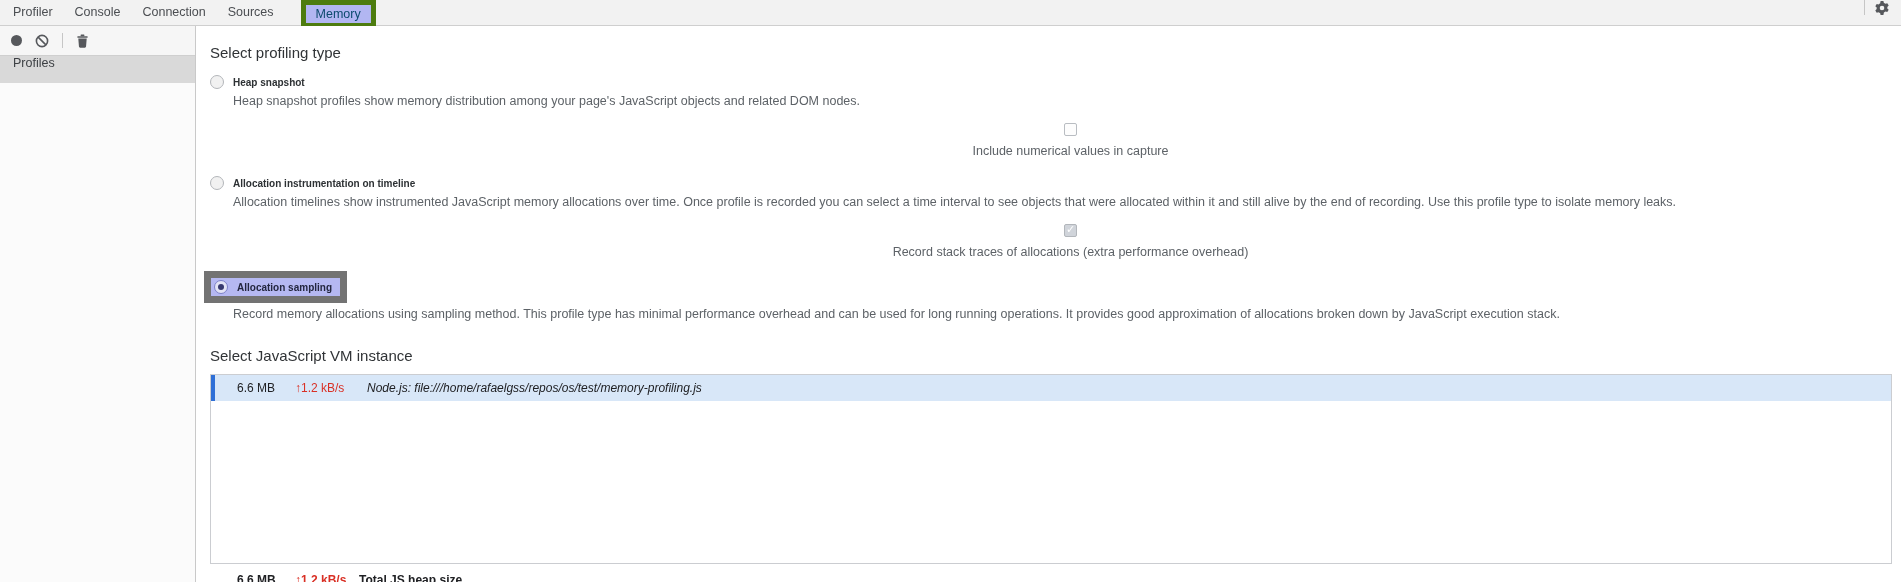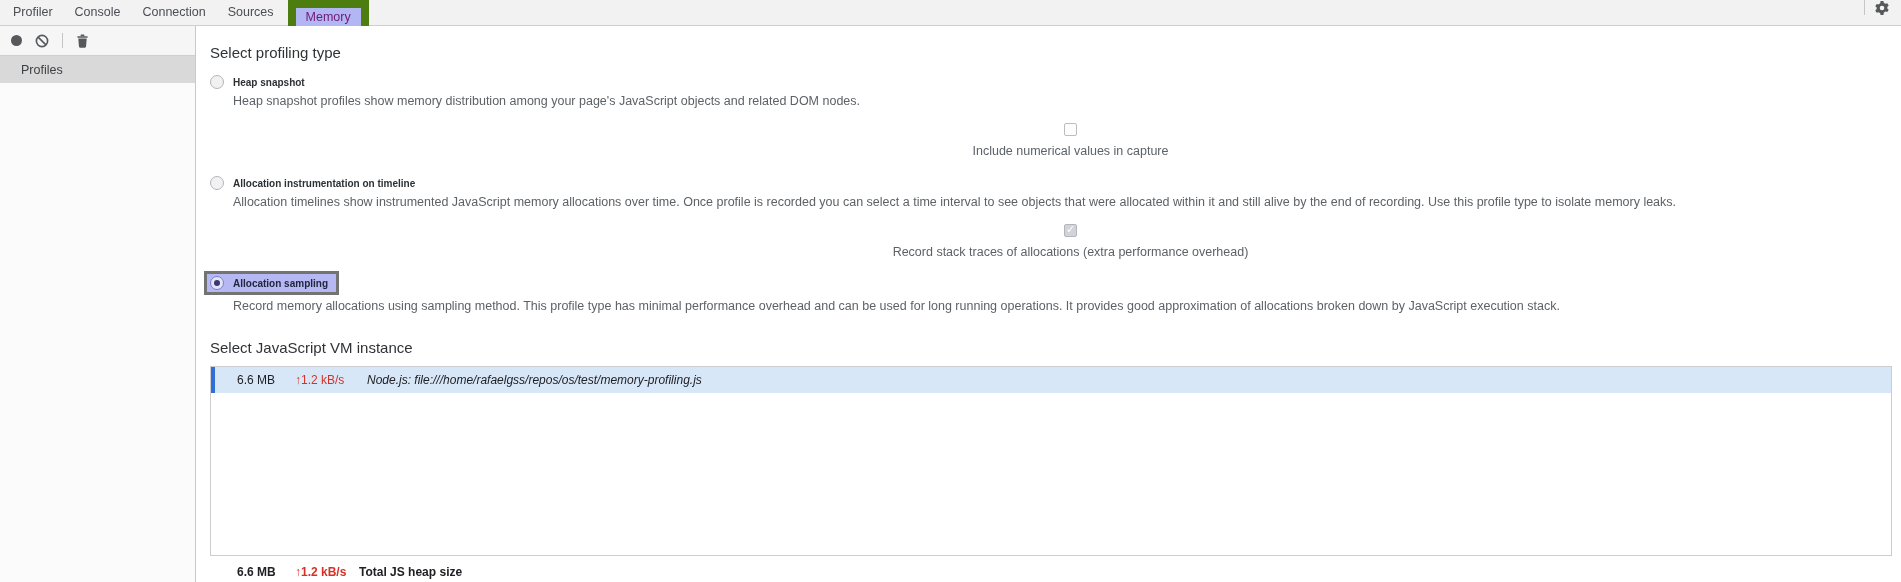--- a/index.html
+++ b/index.html
@@ -12,42 +12,42 @@
   
   .tabbar {
     height:26px; background:#f2f2f2; border-bottom:1px solid #cfcfcf;
     display:flex; align-items:flex-start; padding-left:2px;
   }
   .tab {
     font-size:12.5px; color:#4b4e52; padding:0 11px; line-height:25px;
     white-space:nowrap; cursor:default;
   }
   .tab.active {
-    background:#b2b6f2; border:8px solid #4d7c0f; color:#701a75;
-    line-height:normal; padding:2px 10px; margin-left:3px;
+    background:#b2b6f2; border:5px solid #4d7c0f; color:#0c4a6e;
+    line-height:normal; padding:2px 10px; margin-left:16px;
   }
   .tabbar-spacer { flex:1; }
   .tabbar-sep { width:1px; height:15px; background:#c6c6c6; margin-right:9px; }
   .gear-btn { margin-right:11px; display:flex; align-items:center; cursor:default; }
   .icon-svg { display:block; }
   
   .app-body { display:flex; height:556px; }
   .left-panel {
     width:196px; min-width:196px; background:#fbfbfb;
     border-right:1px solid #c9c9c9;
   }
   .toolbar {
     height:30px; background:#f6f6f6; border-bottom:1px solid #cfcfcf;
     display:flex; align-items:center; padding-left:11px; gap:13px;
   }
   .rec-dot { width:11px; height:11px; border-radius:50%; background:#56585c; }
   .tb-sep { width:1px; height:15px; background:#c6c6c6; }
   .profiles-row {
-    height:27px; background:#d9d9d9; display:flex; align-items:center;
-    padding-left:21px; font-size:12.5px; color:#3c3f43;
+    height:27px; background:#d9d9d9; display:flex; 
+    padding-left:13px; font-size:12.5px; color:#3c3f43;
   }
   
   .content { flex:1; background:#fff; padding-left:14px; overflow:hidden; }
   .section-heading {
     font-size:15px; font-weight:400; color:#303336; margin:0; white-space:nowrap;
   }
   #heading-profiling { padding-top:18px; }
   #heading-vm { margin-top:26px; }
   .option-row { display:flex; align-items:center; gap:9px; margin-top:14px; }
   .radio {
@@ -69,21 +69,21 @@
     border-radius:2px; background:#fdfdfd; position:relative;
   }
   .checkbox.checked { background:#d0d4da; border-color:#b2b6bb; }
   .checkbox.checked::after {
     content:"\2713"; position:absolute; top:-2px; left:1px;
     font-size:11px; color:#ffffff;
   }
   .checkbox-label { font-size:12.5px; color:#5d6267; white-space:nowrap; }
   .sampling-box {
     display:inline-flex; align-items:center; gap:9px;
-    border:3px solid #737373; background:#b5b8f2;
+    border:7px solid #737373; background:#b5b8f2;
     padding:2px 8px 2px 3px; margin:12px 0 0 -6px;
   }
   .sampling-box .option-label { color:#23263f; }
   
   .vm-list {
     margin-top:10px; width:1682px; height:190px;
     border:1px solid #cbcdd1; background:#fff; overflow:hidden;
   }
   .vm-row {
     height:26px; display:flex; align-items:center;

